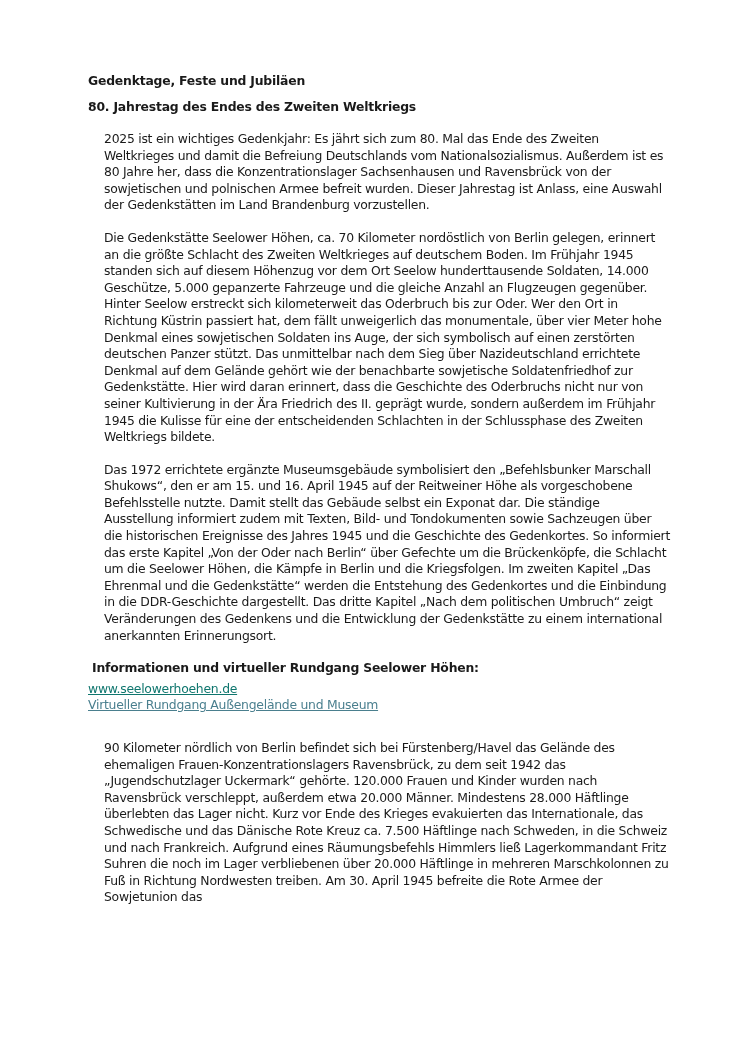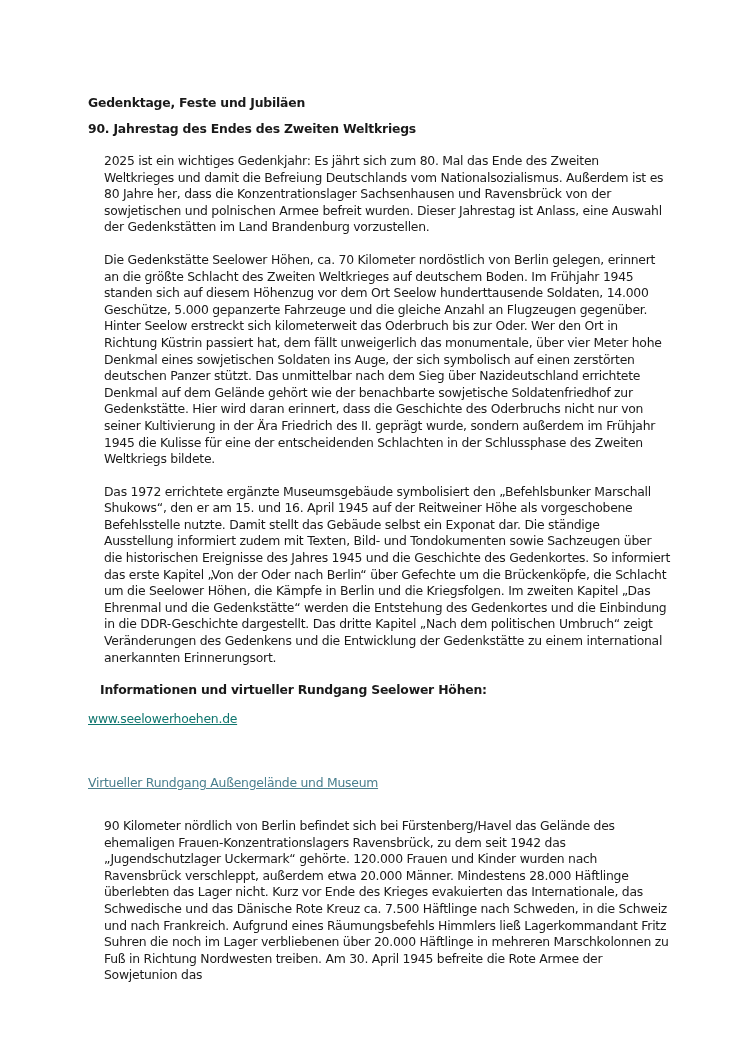--- a/index.html
+++ b/index.html
@@ -11,21 +11,21 @@
       width: 746px;
       height: 1056px;
       position: relative;
       overflow: hidden;
       font-family: "DejaVu Sans", "Liberation Sans", sans-serif;
       color: #1a1a1a;
     }
     .page {
       position: absolute;
       left: 88px;
-      top: 95px;
+      top: 73px;
       width: 600px;
     }
     .h-top {
       font-weight: bold;
       font-size: 12.4px;
       line-height: 16px;
       margin: 0 0 10px 0;
       letter-spacing: -0.2px;
     }
     .h-sub {
@@ -48,49 +48,49 @@
       font-weight: bold;
       font-size: 12.4px;
       line-height: 16.6px;
       margin: 0;
       letter-spacing: -0.2px;
     }
     .info-title {
       font-weight: bold;
       font-size: 12.4px;
       line-height: 16.6px;
-      margin: 12px;
+      margin: 4px;
       letter-spacing: -0.2px;
     }
     a.link {
       display: block;
       color: #4a7f8e;
       text-decoration: underline;
       font-size: 12.4px;
       line-height: 16.6px;
       letter-spacing: -0.25px;
     }
     .gap {
       height: 10px;
     }
   </style>
 </head>
 <body>
 
 <div class="page">
   <div class="h-top">Gedenktage, Feste und Jubiläen</div>
-  <div class="h-sub">90. Jahrestag des Endes des Zweiten Weltkriegs</div>
+  <div class="h-sub">80. Jahrestag des Endes des Zweiten Weltkriegs</div>
   <p class="intro">2025 ist ein wichtiges Gedenkjahr: Es jährt sich zum 80. Mal das Ende des Zweiten Weltkrieges und damit die Befreiung Deutschlands vom Nationalsozialismus. Außerdem ist es 80 Jahre her, dass die Konzentrationslager Sachsenhausen und Ravensbrück von der sowjetischen und polnischen Armee befreit wurden. Dieser Jahrestag ist Anlass, eine Auswahl der Gedenkstätten im Land Brandenburg vorzustellen.</p>
 
   <section>
     <p>Die Gedenkstätte Seelower Höhen, ca. 70 Kilometer nordöstlich von Berlin gelegen, erinnert an die größte Schlacht des Zweiten Weltkrieges auf deutschem Boden. Im Frühjahr 1945 standen sich auf diesem Höhenzug vor dem Ort Seelow hunderttausende Soldaten, 14.000 Geschütze, 5.000 gepanzerte Fahrzeuge und die gleiche Anzahl an Flugzeugen gegenüber. Hinter Seelow erstreckt sich kilometerweit das Oderbruch bis zur Oder. Wer den Ort in Richtung Küstrin passiert hat, dem fällt unweigerlich das monumentale, über vier Meter hohe Denkmal eines sowjetischen Soldaten ins Auge, der sich symbolisch auf einen zerstörten deutschen Panzer stützt. Das unmittelbar nach dem Sieg über Nazideutschland errichtete Denkmal auf dem Gelände gehört wie der benachbarte sowjetische Soldatenfriedhof zur Gedenkstätte. Hier wird daran erinnert, dass die Geschichte des Oderbruchs nicht nur von seiner Kultivierung in der Ära Friedrich des II. geprägt wurde, sondern außerdem im Frühjahr 1945 die Kulisse für eine der entscheidenden Schlachten in der Schlussphase des Zweiten Weltkriegs bildete.</p>
     <p>Das 1972 errichtete ergänzte Museumsgebäude symbolisiert den „Befehlsbunker Marschall Shukows“, den er am 15. und 16. April 1945 auf der Reitweiner Höhe als vorgeschobene Befehlsstelle nutzte. Damit stellt das Gebäude selbst ein Exponat dar. Die ständige Ausstellung informiert zudem mit Texten, Bild- und Tondokumenten sowie Sachzeugen über die historischen Ereignisse des Jahres 1945 und die Geschichte des Gedenkortes. So informiert das erste Kapitel „Von der Oder nach Berlin“ über Gefechte um die Brückenköpfe, die Schlacht um die Seelower Höhen, die Kämpfe in Berlin und die Kriegsfolgen. Im zweiten Kapitel „Das Ehrenmal und die Gedenkstätte“ werden die Entstehung des Gedenkortes und die Einbindung in die DDR-Geschichte dargestellt. Das dritte Kapitel „Nach dem politischen Umbruch“ zeigt Veränderungen des Gedenkens und die Entwicklung der Gedenkstätte zu einem international anerkannten Erinnerungsort.</p>
     <div class="info-title">Informationen und virtueller Rundgang Seelower Höhen:</div>
     <a class="link" style="color: #0f766e;">www.seelowerhoehen.de</a>
-    <a class="link" style="color: rgb(74, 127, 142); margin-top: 48px;">Virtueller Rundgang Außengelände und Museum</a>
+    <a class="link" style="color: rgb(74, 127, 142);">Virtueller Rundgang Außengelände und Museum</a>
   </section>
 
   <div class="gap"></div>
 
   <section>
     <p>90 Kilometer nördlich von Berlin befindet sich bei Fürstenberg/Havel das Gelände des ehemaligen Frauen-Konzentrationslagers Ravensbrück, zu dem seit 1942 das „Jugendschutzlager Uckermark“ gehörte. 120.000 Frauen und Kinder wurden nach Ravensbrück verschleppt, außerdem etwa 20.000 Männer. Mindestens 28.000 Häftlinge überlebten das Lager nicht. Kurz vor Ende des Krieges evakuierten das Internationale, das Schwedische und das Dänische Rote Kreuz ca. 7.500 Häftlinge nach Schweden, in die Schweiz und nach Frankreich. Aufgrund eines Räumungsbefehls Himmlers ließ Lagerkommandant Fritz Suhren die noch im Lager verbliebenen über 20.000 Häftlinge in mehreren Marschkolonnen zu Fuß in Richtung Nordwesten treiben. Am 30. April 1945 befreite die Rote Armee der Sowjetunion das</p>
   </section>
 </div>
 
 </body></html>

